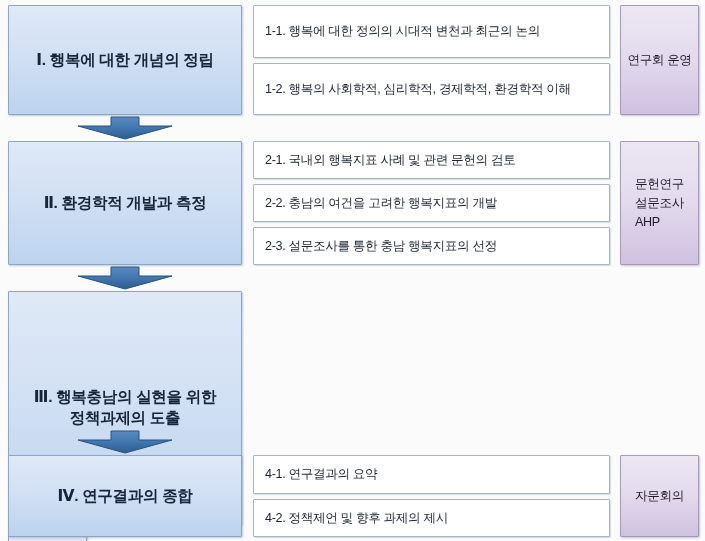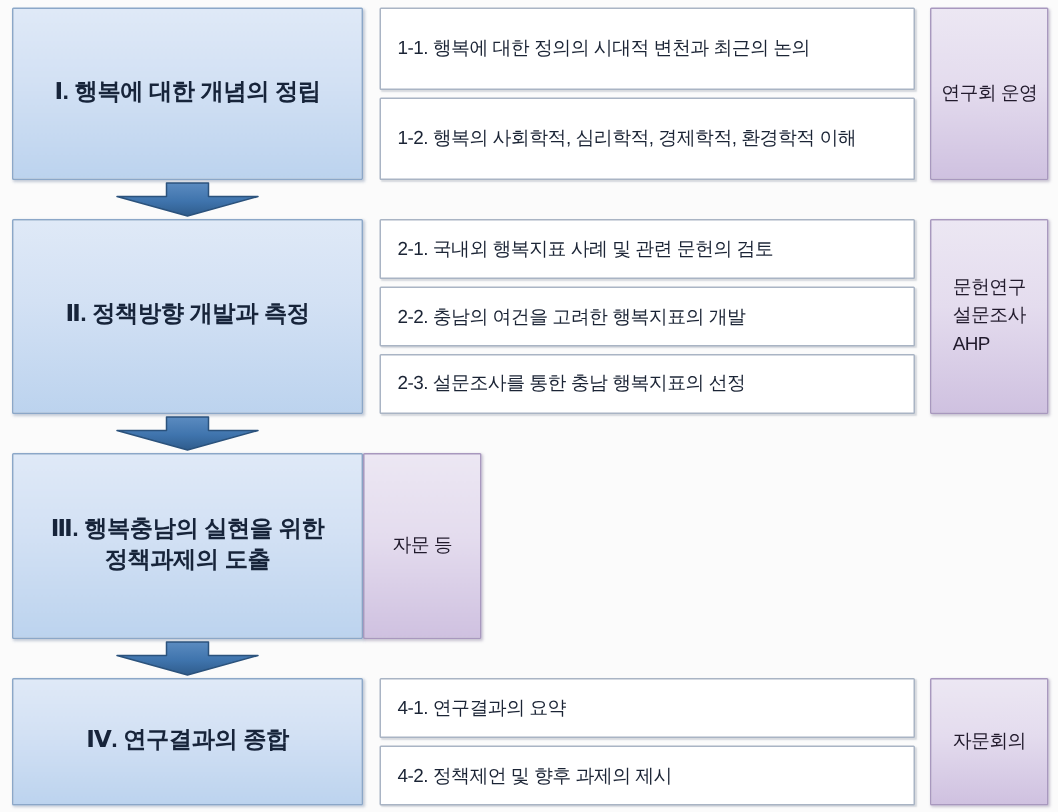--- a/index.html
+++ b/index.html
@@ -136,21 +136,21 @@
     left: 50%;
     top: 1px;
     transform: translateX(-50%);
     width: 96px;
     height: 24px;
   }
 
   
   .row-1 { height: 128px; }
   .row-2 { height: 144px; }
-  .row-3 { height: 138px; }
+  .row-3 { height: 138px; flex-direction: column; }
   .row-4 { height: 95px; }
 
   
   .task-col .task-box + .task-box { margin-top: 5px; }
 </style>
 </head>
 <body>
 
 <div id="flowchart">
 
@@ -177,21 +177,21 @@
           <stop offset="55%" stop-color="#3f74ad"></stop>
           <stop offset="100%" stop-color="#2f5c8c"></stop>
         </linearGradient>
       </defs>
       <path d="M34,1 H62 V10 H95 L48,23 L1,10 H34 Z" fill="url(#arrGrad1)" stroke="#2b527c" stroke-width="1" stroke-linejoin="round"></path>
     </svg>
   </div>
 
   <div class="stage-row row-2">
     <div class="stage-box">
-      <span class="title-line">Ⅱ. 정책방향 개발과 측정</span>
+      <span class="title-line">Ⅱ. 환경학적 개발과 측정</span>
     </div>
     <div class="task-col">
       <div class="task-box grow">
         <span class="task-text">2-1. 국내외 행복지표 사례 및 관련 문헌의 검토</span>
       </div>
       <div class="task-box grow">
         <span class="task-text">2-2. 충남의 여건을 고려한 행복지표의 개발</span>
       </div>
       <div class="task-box grow">
         <span class="task-text">2-3. 설문조사를 통한 충남 행복지표의 선정</span>

